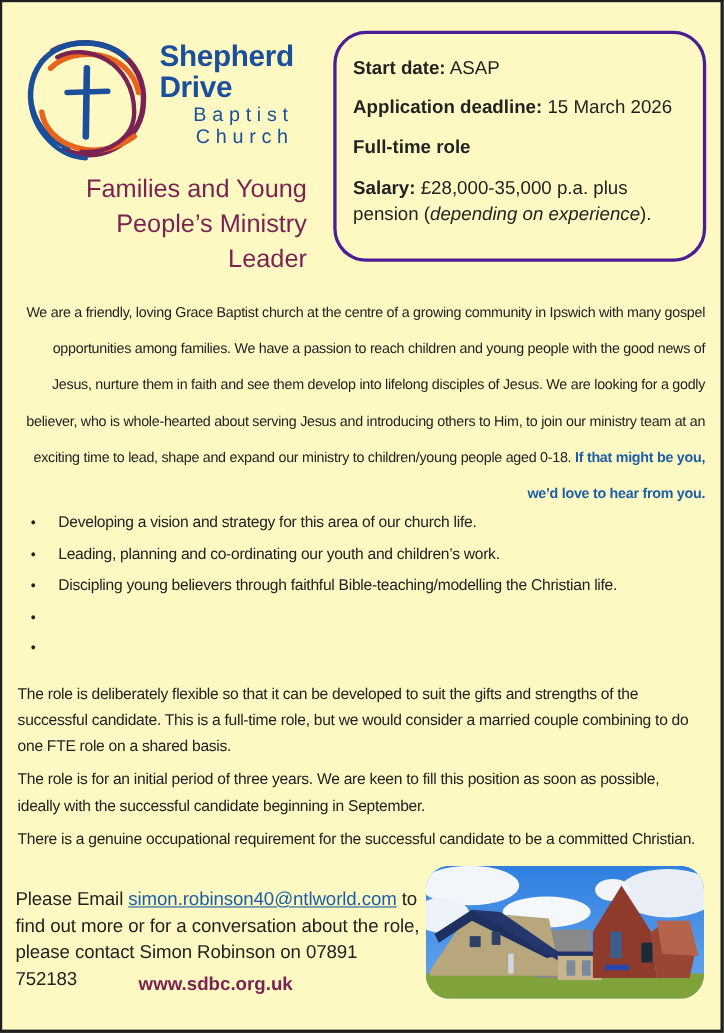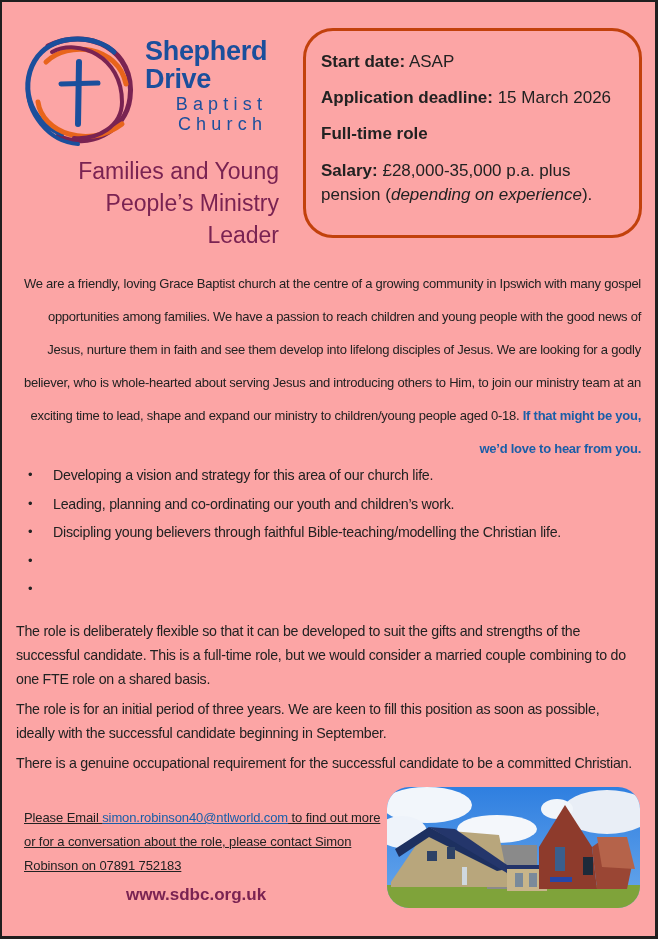--- a/index.html
+++ b/index.html
@@ -1,37 +1,37 @@
 <!DOCTYPE html>
 <html><head>
 <meta charset="utf-8">
 <style>
   html, body { margin: 0; padding: 0; }
   body {
     width: 658px; height: 939px; background: #1f1f1f; position: relative; overflow: hidden;
     font-family: "Liberation Sans", "DejaVu Sans", sans-serif;
   }
   .page {
-    position: absolute; left: 2px; top: 2px; width: 653px; height: 934px; background: #fca5a5;
+    position: absolute; left: 2px; top: 2px; width: 653px; height: 934px; background: #fef9c3;
   }
   .logo { position: absolute; left: 16px; top: 30px; width: 270px; height: 115px; }
   .logo svg.mark { position: absolute; left: 0; top: 0; width: 122px; height: 118px; }
   .logo-text { position: absolute; left: 127px; top: 6px; color: #1b4f9c; line-height: 1; }
   .logo-name1, .logo-name2 { font-weight: bold; font-size: 27px; letter-spacing: -0.3px; display: block; }
   .logo-name1 { margin-bottom: 1px; }
   .logo-sub1, .logo-sub2 { font-size: 18px; letter-spacing: 5.2px; display: block; margin-top: 2px; text-align: right; }
 
   .job-title {
     position: absolute; right: 376px; top: 153px; width: 260px; text-align: right;
     color: #7a2352; font-weight: normal; font-size: 23px; line-height: 32px;
   }
 
   .info-box {
     position: absolute; left: 301px; top: 26px; width: 339px; height: 210px;
-    border: 3px solid #c2410c; border-radius: 30px; box-sizing: border-box;
+    border: 3px solid #4c1d95; border-radius: 30px; box-sizing: border-box;
     padding: 20px 14px 0 15px; color: #222; font-size: 17px;
   }
   .info-line { margin: 0 0 14px 0; line-height: 22px; }
   .info-line b { font-weight: bold; }
   .info-salary { line-height: 24px; }
 
   .intro {
     position: absolute; left: 14px; top: 265px; width: 625px; font-size: 13px; line-height: 33px; color: #222;
     letter-spacing: -0.25px;
     text-align: right;
@@ -43,21 +43,21 @@
   }
   .kr-list { position: absolute; left: 14px; top: 463px; margin: 0; padding: 0; list-style: none; }
   .kr-item { position: relative; height: 28.5px; font-size: 14.2px; color: #222; padding-left: 37px; letter-spacing: -0.25px; line-height: 20px; }
   .kr-bullet { position: absolute; left: 12px; top: 0; font-size: 13px; }
 
   .para { position: absolute; left: 14px; width: 620px; font-size: 14.2px; line-height: 24px; color: #222; letter-spacing: -0.25px; margin: 0; }
   .p1 { top: 617px; }
   .p2 { top: 695px; }
   .p3 { top: 749px; }
 
-  .contact { position: absolute; left: 22px; top: 804px; width: 370px; font-size: 13px; line-height: 24px; color: #222; letter-spacing: -0.1px; text-decoration: underline; }
+  .contact { position: absolute; left: 12px; top: 804px; width: 370px; font-size: 17px; line-height: 24px; color: #222; letter-spacing: -0.1px; }
   .contact a { color: #1a5ea8; text-decoration: underline; }
 
   .website { position: absolute; left: 124px; top: 883px; color: #7a2352; font-weight: bold; font-size: 17px; }
 
   .photo {
     position: absolute; left: 385px; top: 785px; width: 253px; height: 121px; border-radius: 22px; overflow: hidden;
   }
   .photo svg { width: 100%; height: 100%; display: block; }
 </style>
 </head>

